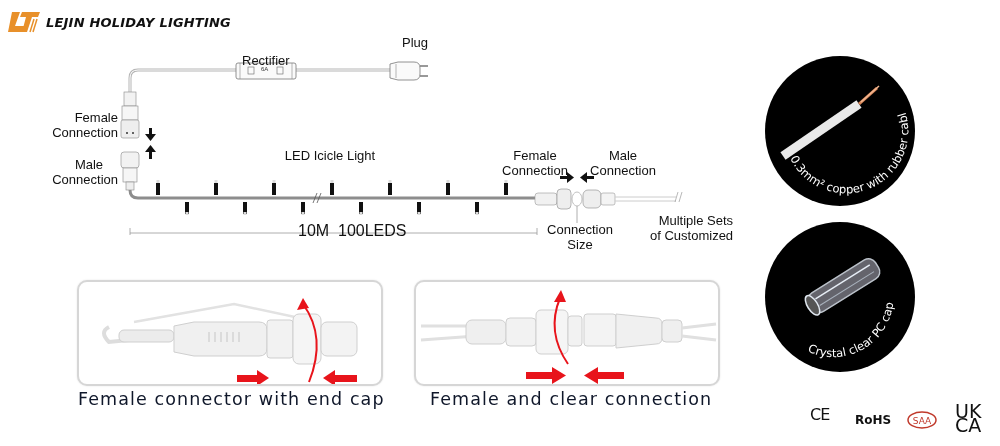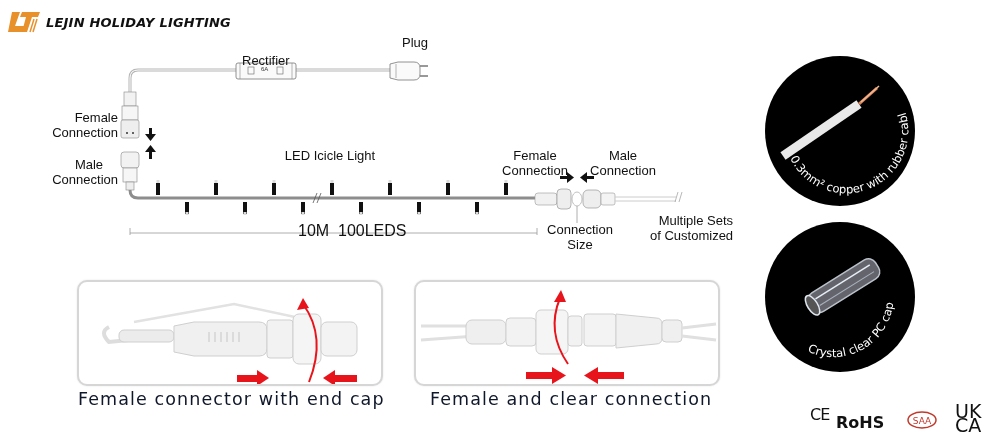--- a/index.html
+++ b/index.html
@@ -244,21 +244,21 @@
       <rect x="40" y="55" width="78" height="22" rx="8" fill="#6f6f78" stroke="#cfd6df" stroke-width="1.5" opacity="0.9"></rect>
       <line x1="48" y1="62" x2="112" y2="62" stroke="#e6edf5" stroke-width="1.5"></line>
       <line x1="48" y1="70" x2="112" y2="70" stroke="#a9b2bd" stroke-width="1"></line>
       <ellipse cx="42" cy="66" rx="5" ry="11" fill="#555" stroke="#dfe6ee" stroke-width="1.5"></ellipse>
     </g>
     <text font-family="DejaVu Sans, sans-serif" font-size="11.5" fill="#fff"><textPath href="#arc2" startOffset="2%" id="tp2">Crystal clear PC cap</textPath></text>
   </svg>
 </div>
 
 <div class="abs cert" style="left:810px;top:405px;font-size:16px;font-weight:normal;letter-spacing:-1px">CE</div>
-<div class="abs cert" style="left:836px;top:413px;font-size:16px">RoHS</div>
+<div class="abs cert" style="left:855px;top:413px;font-size:12px">RoHS</div>
 <div class="abs" style="left:906px;top:410px;width:32px;height:20px">
   <svg width="32" height="20">
       <ellipse cx="16" cy="10" rx="14" ry="8" fill="none" stroke="#c0392b" stroke-width="1.5"></ellipse>
       <text x="16" y="14" text-anchor="middle" font-family="DejaVu Sans, sans-serif" font-size="9" fill="#c0392b">SAA</text>
     </svg>
 </div>
 <div class="abs cert" style="left:955px;top:404px;font-size:19px;line-height:14px;font-weight:normal">
   <div>UK</div>
   <div>CA</div>
 </div>

